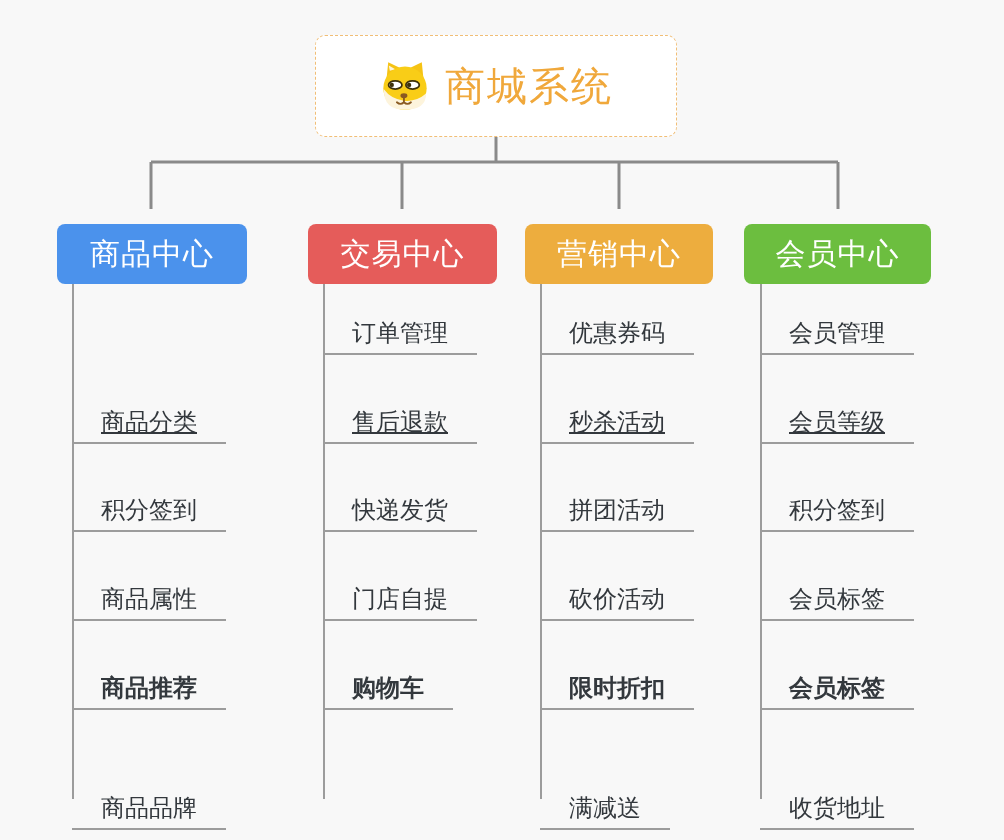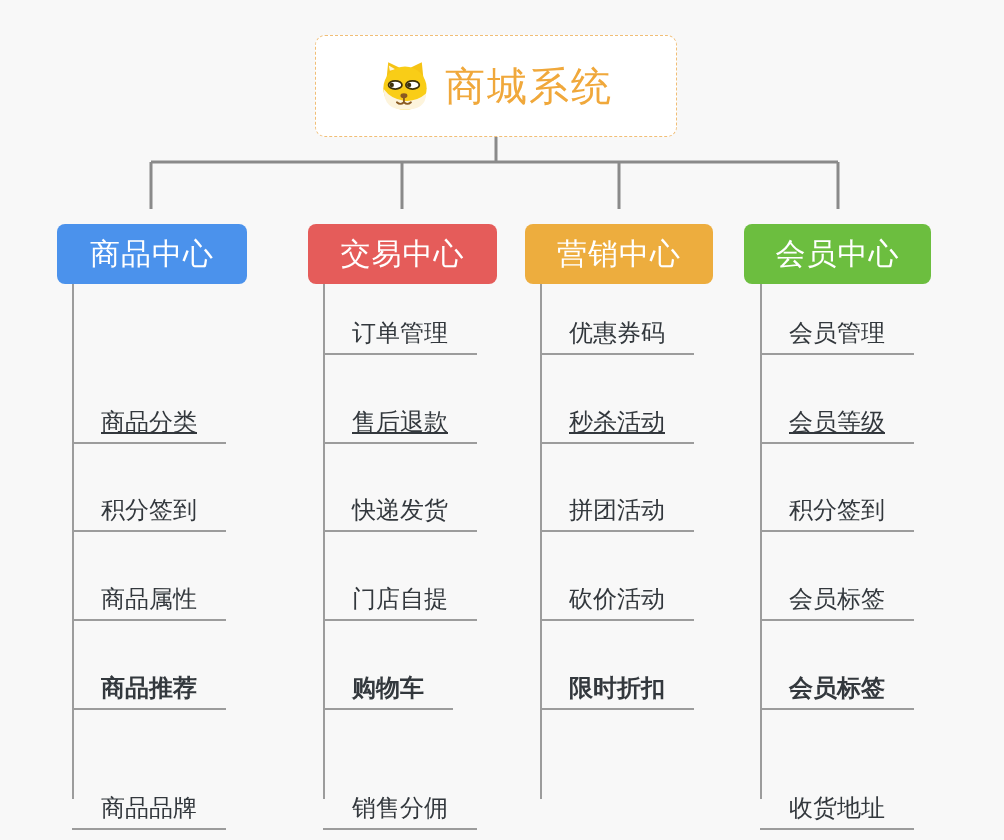--- a/index.html
+++ b/index.html
@@ -129,27 +129,27 @@
   <div class="leaf col-1 row-3">积分签到</div>
   <div class="leaf col-1 row-4">商品属性</div>
   <div class="leaf col-1 row-5">商品推荐</div>
   <div class="leaf col-1 row-6">商品品牌</div>
 
   <div class="leaf col-2 row-1">订单管理</div>
   <div class="leaf col-2 row-2">售后退款</div>
   <div class="leaf col-2 row-3">快递发货</div>
   <div class="leaf col-2 row-4">门店自提</div>
   <div class="leaf col-2 row-5">购物车</div>
-  <div class="leaf col-2 row-6">销售分佣</div>
 
   <div class="leaf col-3 row-1">优惠券码</div>
   <div class="leaf col-3 row-2">秒杀活动</div>
   <div class="leaf col-3 row-3">拼团活动</div>
   <div class="leaf col-3 row-4">砍价活动</div>
   <div class="leaf col-3 row-5">限时折扣</div>
+  <div class="leaf col-3 row-6">满减送</div>
 
   <div class="leaf col-4 row-1">会员管理</div>
   <div class="leaf col-4 row-2">会员等级</div>
   <div class="leaf col-4 row-3">积分签到</div>
   <div class="leaf col-4 row-4">会员标签</div>
   <div class="leaf col-4 row-5">会员标签</div>
   <div class="leaf col-4 row-6">收货地址</div>
 
 </div>
 

